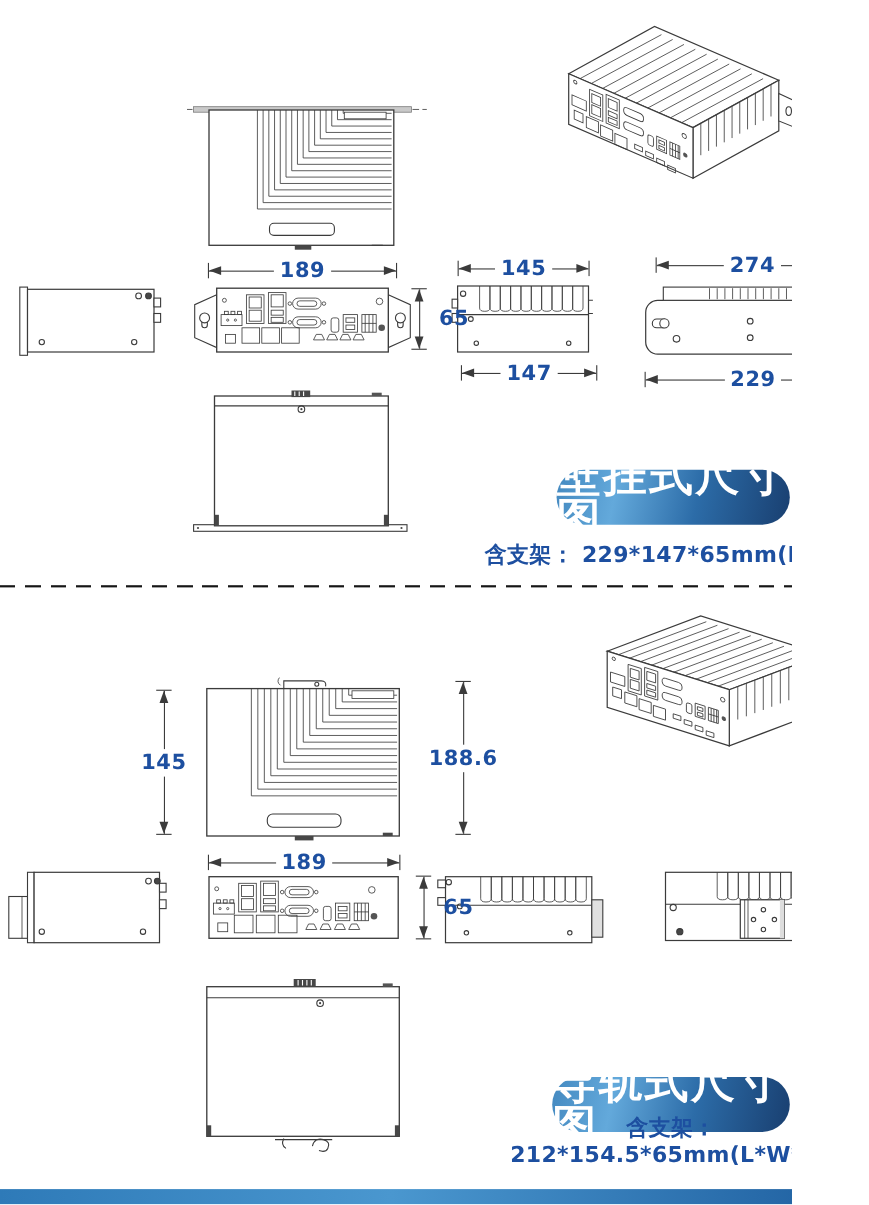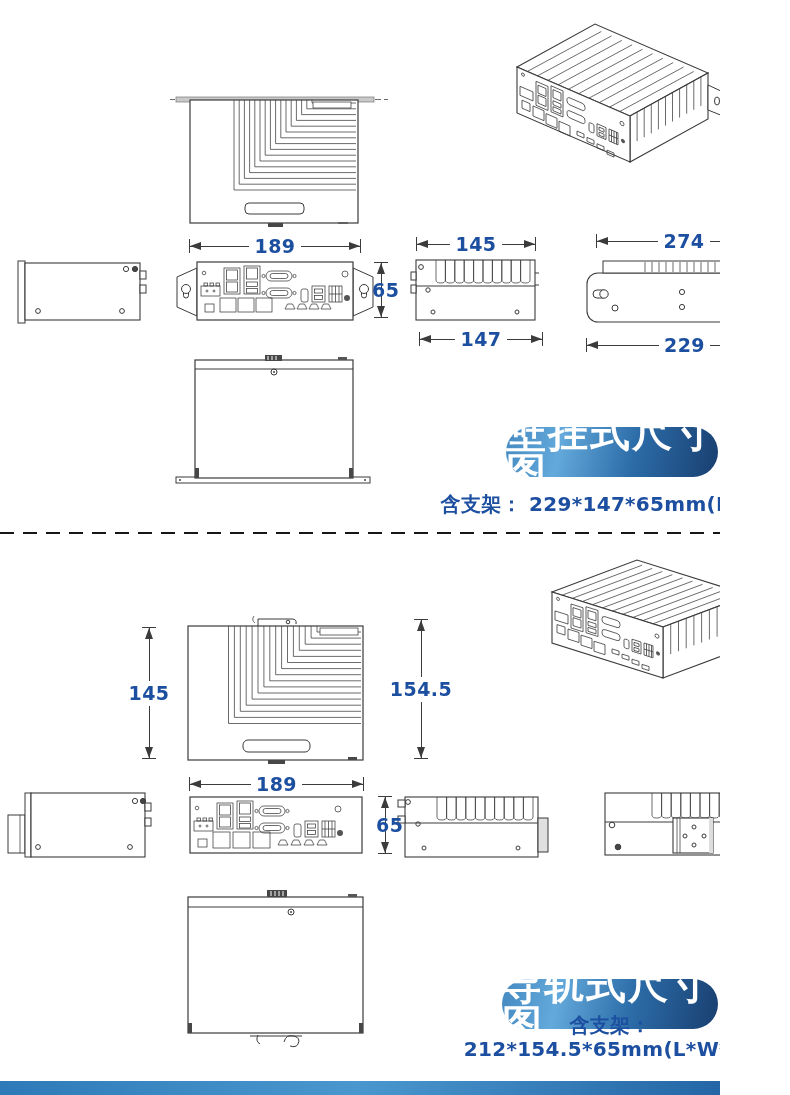--- a/index.html
+++ b/index.html
@@ -24,21 +24,21 @@
         color:var(--dim-text,#1d4fa0);letter-spacing:.5px}
   .vdim{position:absolute;width:20px;display:flex;align-items:center;justify-content:center}
   .vdim::before{content:"";position:absolute;top:0;bottom:0;left:50%;width:0;border-left:1.6px solid #3b3b3b}
   .vdim .al{position:absolute;top:0;left:50%;transform:translateX(-50%);width:0;height:0;
             border:4px solid transparent;border-top:0;border-bottom:11px solid #3b3b3b}
   .vdim .ar{position:absolute;bottom:0;left:50%;transform:translateX(-50%);width:0;height:0;
             border:4px solid transparent;border-bottom:0;border-top:11px solid #3b3b3b}
   .vdim .t1{position:absolute;top:-1px;left:50%;transform:translateX(-50%);width:14px;border-top:1.6px solid #3b3b3b}
   .vdim .t2{position:absolute;bottom:-1px;left:50%;transform:translateX(-50%);width:14px;border-top:1.6px solid #3b3b3b}
   .vdim .dlbl{padding:3px 2px}
-  .vdim.lbl-right .dlbl{position:absolute;left:1px;top:50%;transform:translateY(-50%);background:transparent;padding:0}
+  .vdim.lbl-right .dlbl{position:absolute;left:28px;top:50%;transform:translateY(-50%);background:transparent;padding:0}
   
   .badge{position:absolute;border-radius:26px;display:flex;align-items:center;justify-content:center;
          background:linear-gradient(102deg,var(--badge-a,#4489c0) 0%,var(--badge-b,#63a9db) 26%,
                     var(--badge-c,#2c6ca8) 60%,var(--badge-d,#193f70) 100%);
          color:#fff;font-weight:700;font-size:40px;line-height:1;letter-spacing:2px}
   .caption{position:absolute;text-align:center;font-weight:700;font-size:20px;line-height:1.2;
            color:var(--caption-text,#1d4fa0);letter-spacing:.3px}
   .divider{position:absolute;left:0;width:790px;height:2px;
            background:repeating-linear-gradient(90deg,#161616 0 14px,transparent 14px 23px)}
   .footer-bar{position:absolute;left:0;width:790px;height:14px;
@@ -316,21 +316,21 @@
         <i class="al"></i>
         <i class="ar"></i>
       <span class="dlbl">145</span>
     </div>
 
     <div class="vdim" style="left:411px;top:620px;height:138px">
       <i class="t1"></i>
         <i class="t2"></i>
         <i class="al"></i>
         <i class="ar"></i>
-      <span class="dlbl">154.5</span>
+      <span class="dlbl">188.6</span>
     </div>
 
     <div class="dim" style="left:190px;top:774px;width:173px">
       <i class="t1"></i>
         <i class="t2"></i>
         <i class="al"></i>
         <i class="ar"></i>
       <span class="dlbl">189</span>
     </div>
 

